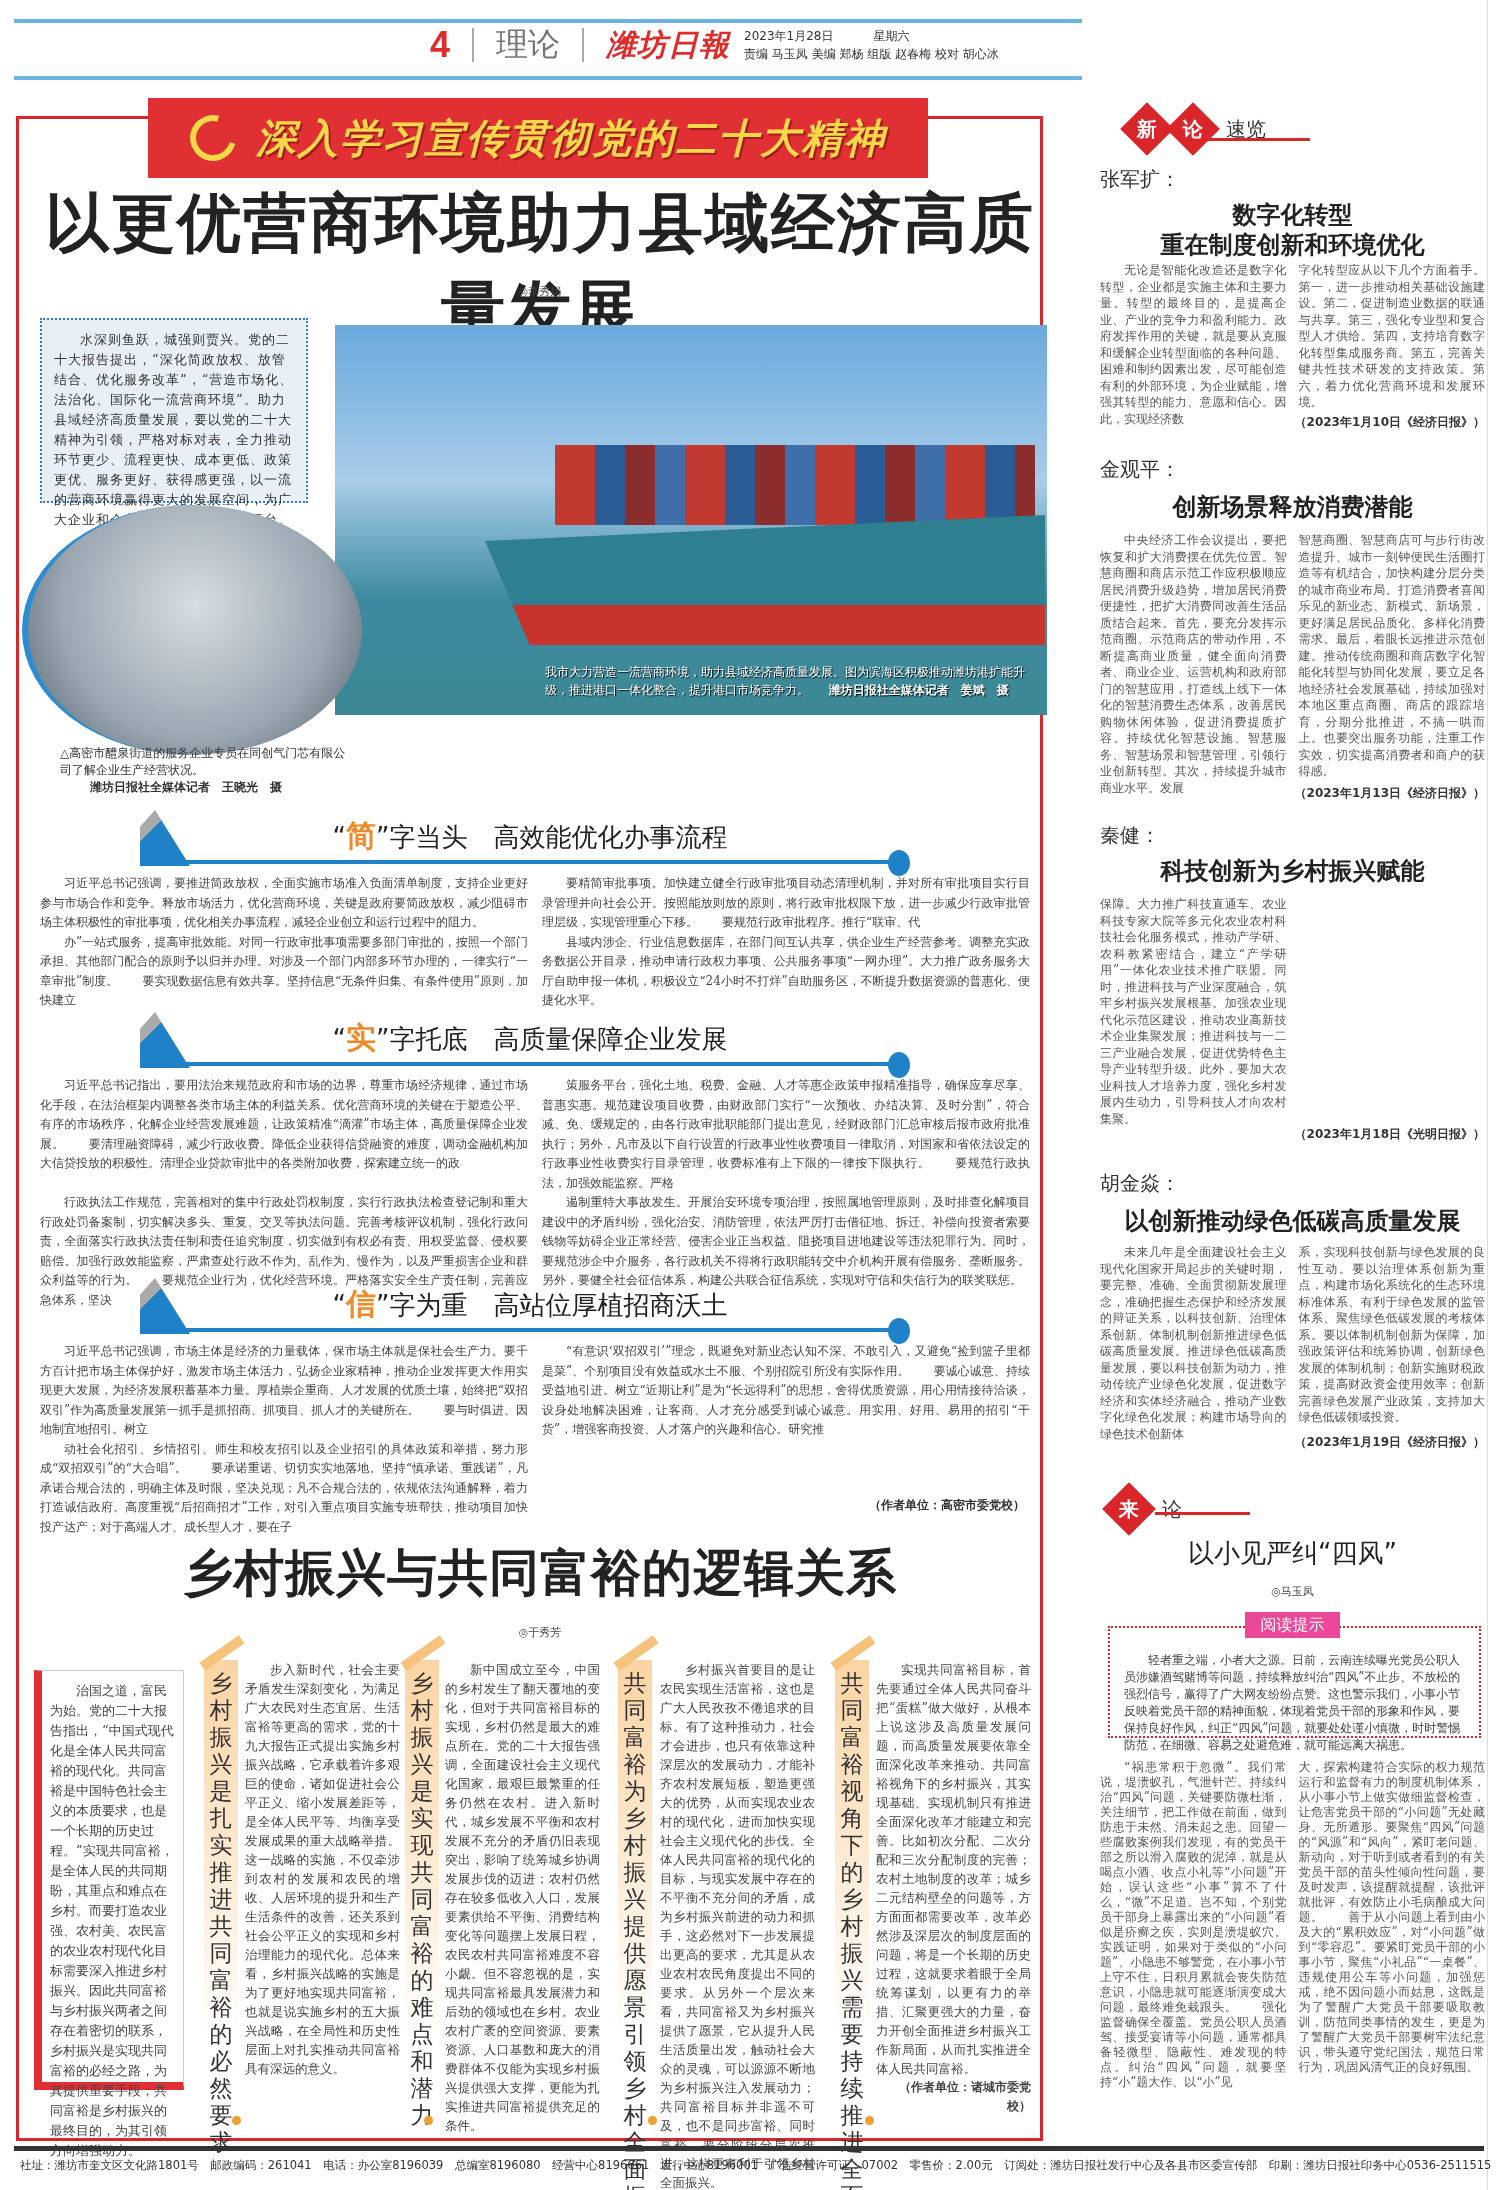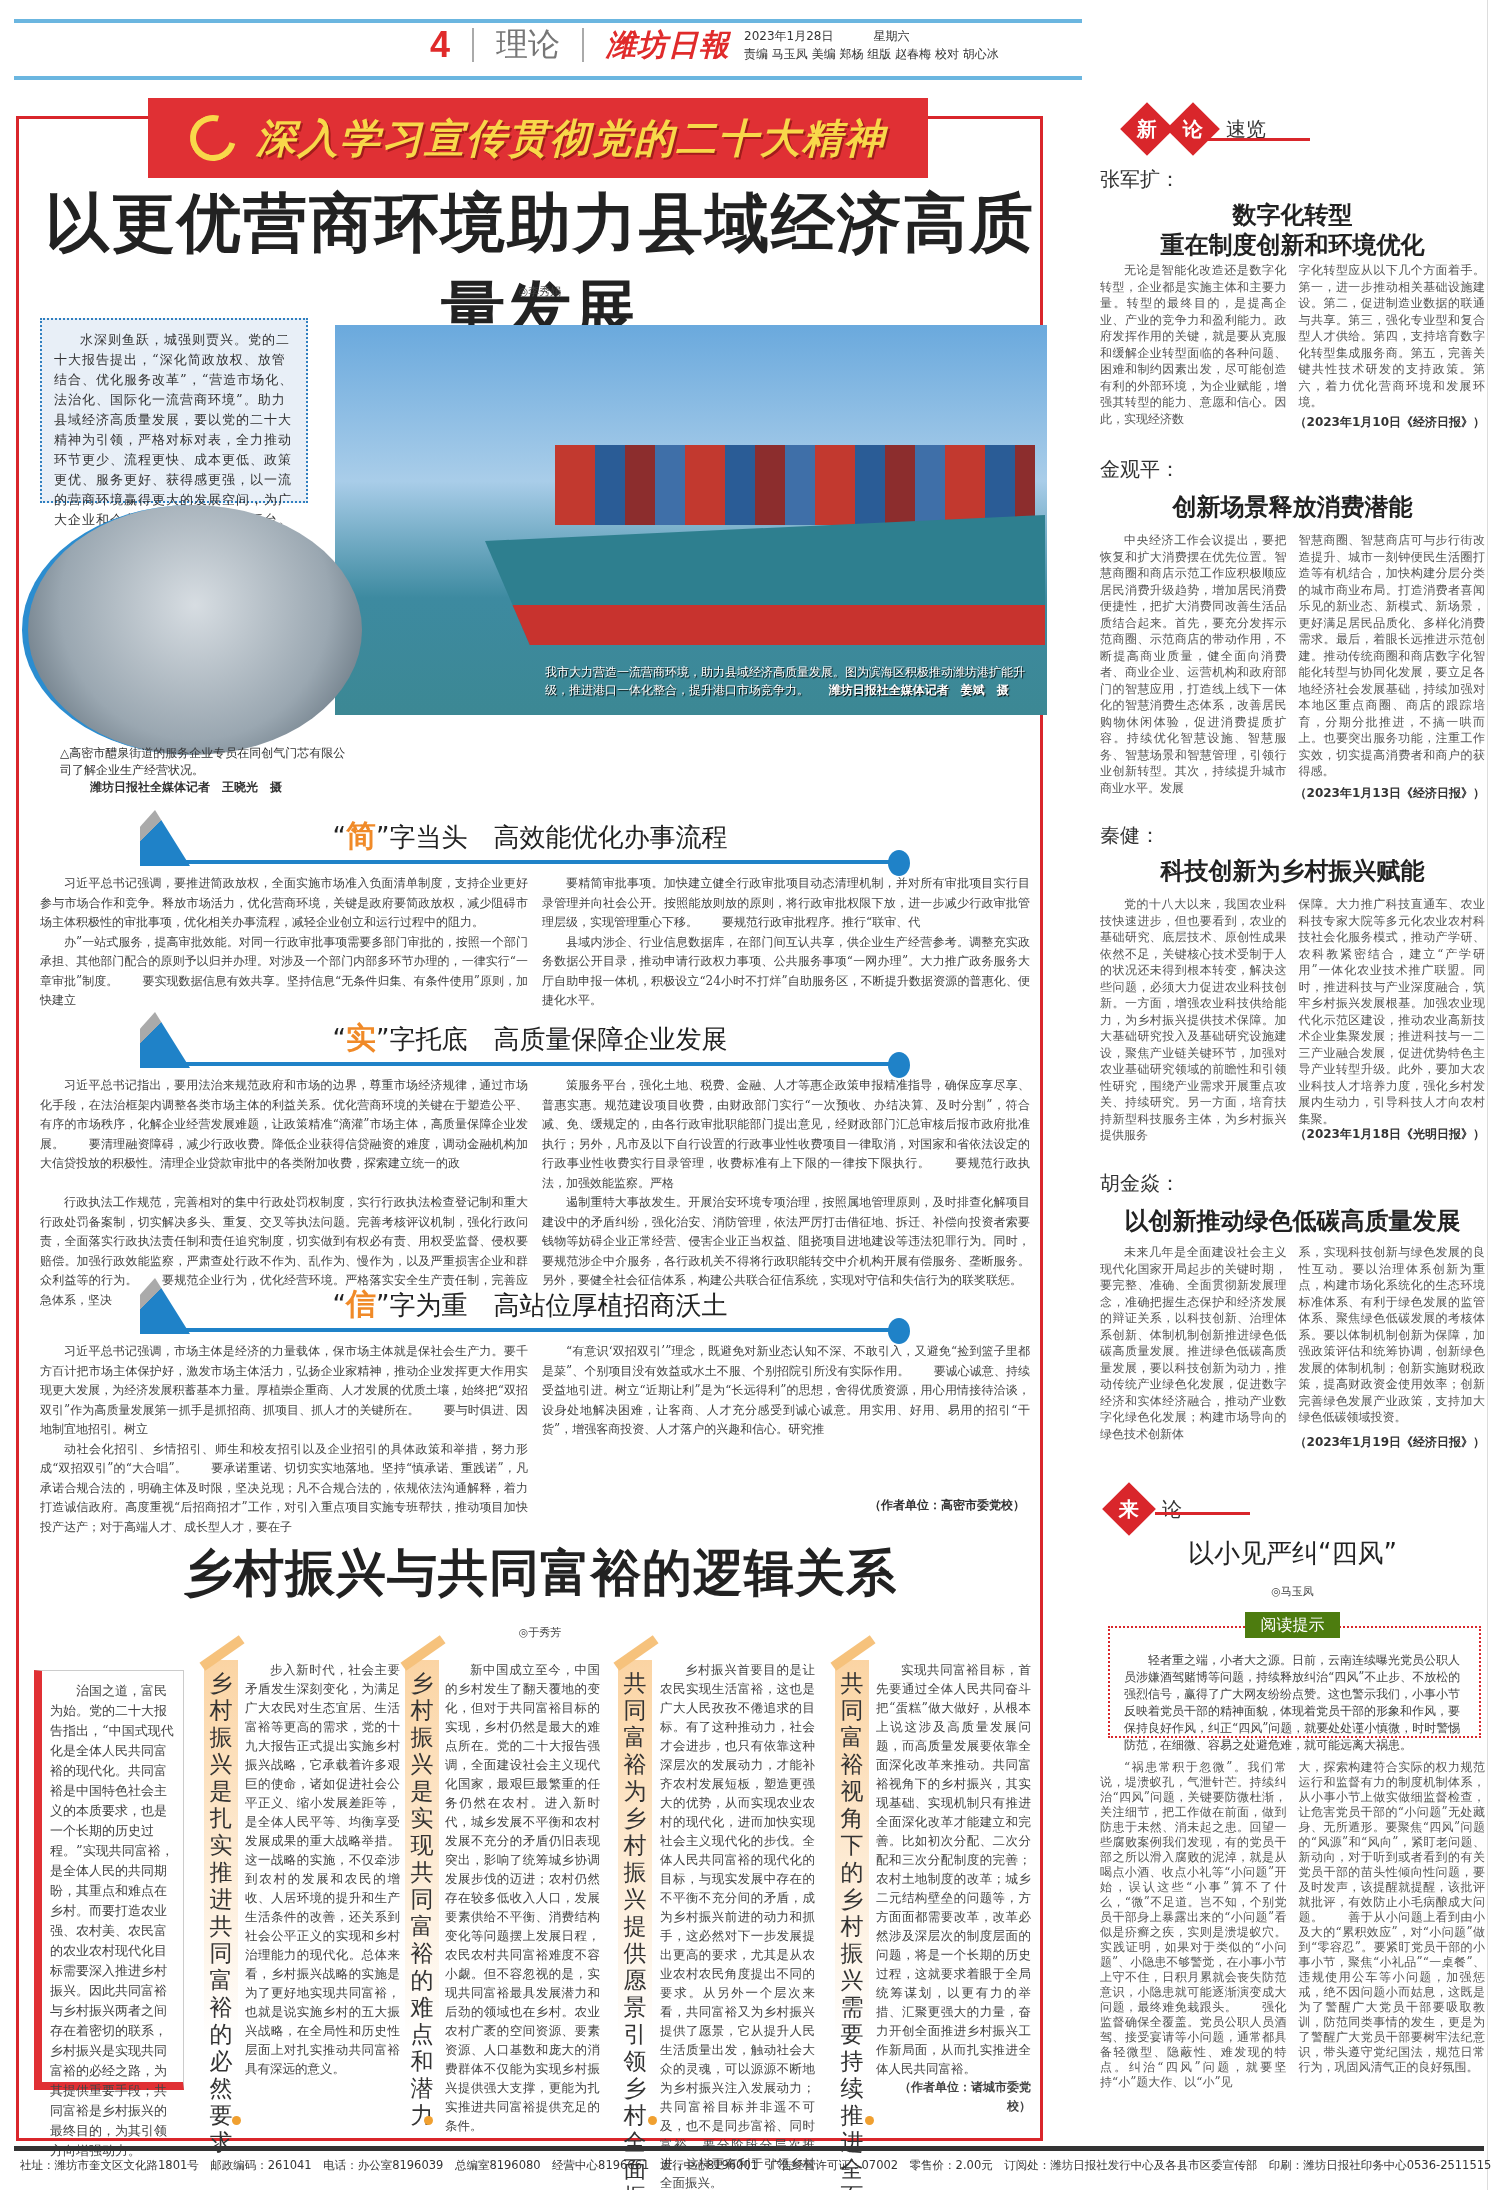--- a/index.html
+++ b/index.html
@@ -46,21 +46,21 @@
 .dia{width:38px;height:38px;background:#d9262b;transform:rotate(45deg);display:flex;align-items:center;justify-content:center;margin-right:8px}
 .dia span{transform:rotate(-45deg);color:#fff;font-size:20px;font-weight:bold}
 .xl-head .lbl{font-family:"DejaVu Serif",serif;font-size:20px;color:#333;margin-left:6px}
 .xl-line{position:absolute;height:3px;background:#d9262b}
 .au{position:absolute;left:1100px;font-size:20px;color:#333}
 .st{position:absolute;left:1100px;width:385px;text-align:center;font-size:24px;color:#222;font-weight:bold;line-height:30px}
 .sc{position:absolute;left:1100px;width:385px;display:grid;grid-template-columns:1fr 1fr;column-gap:12px;font-family:"DejaVu Serif",serif;font-size:12px;line-height:16.5px;color:#555;text-align:justify}
 .sc p{text-indent:2em}
 .src{position:absolute;left:1100px;width:385px;text-align:right;font-size:12px;font-weight:bold;color:#333}
 .tip{position:absolute;left:1108px;top:1626px;width:373px;height:112px;border:2px dotted #d9262b;padding:24px 14px 6px;font-family:"DejaVu Serif",serif;font-size:12px;line-height:17px;color:#444;text-indent:2em}
-.tiplbl{position:absolute;left:1245px;top:1612px;width:95px;height:26px;background:#4d7c0f;color:#fff;font-size:16px;text-align:center;line-height:26px}
+.tiplbl{position:absolute;left:1245px;top:1612px;width:95px;height:26px;background:#ec4899;color:#fff;font-size:16px;text-align:center;line-height:26px}
 .foot-bar{position:absolute;left:14px;top:2146px;width:1470px;height:5px;background:#333}
 .foot{position:absolute;left:20px;top:2158px;width:1470px;font-size:11.5px;color:#333;white-space:nowrap;letter-spacing:0}
 .vline{position:absolute;left:1487px;top:0;width:1px;height:2190px;background:#ddd}
 </style>
 </head>
 <body>
 
 <div class="vline"></div>
 <div class="hline" style="top:19px"></div>
 <div class="masthead">
@@ -197,21 +197,20 @@
 <div class="st" style="top:492px">创新场景释放消费潜能</div>
 <div class="sc" style="top:532px">
     <p>中央经济工作会议提出，要把恢复和扩大消费摆在优先位置。智慧商圈和商店示范工作应积极顺应居民消费升级趋势，增加居民消费便捷性，把扩大消费同改善生活品质结合起来。首先，要充分发挥示范商圈、示范商店的带动作用，不断提高商业质量，健全面向消费者、商业企业、运营机构和政府部门的智慧应用，打造线上线下一体化的智慧消费生态体系，改善居民购物休闲体验，促进消费提质扩容。持续优化智慧设施、智慧服务、智慧场景和智慧管理，引领行业创新转型。其次，持续提升城市商业水平。发展</p>
     <p style="text-indent:0">智慧商圈、智慧商店可与步行街改造提升、城市一刻钟便民生活圈打造等有机结合，加快构建分层分类的城市商业布局。打造消费者喜闻乐见的新业态、新模式、新场景，更好满足居民品质化、多样化消费需求。最后，着眼长远推进示范创建。推动传统商圈和商店数字化智能化转型与协同化发展，要立足各地经济社会发展基础，持续加强对本地区重点商圈、商店的跟踪培育，分期分批推进，不搞一哄而上。也要突出服务功能，注重工作实效，切实提高消费者和商户的获得感。</p>
   </div>
 <div class="src" style="top:785px">（2023年1月13日《经济日报》）</div>
 
 <div class="au" style="top:822px">秦健：</div>
 <div class="st" style="top:856px">科技创新为乡村振兴赋能</div>
 <div class="sc" style="top:896px">
-    <p>党的十八大以来，我国农业科技快速进步，但也要看到，农业的基础研究、底层技术、原创性成果依然不足，关键核心技术受制于人的状况还未得到根本转变，解决这些问题，必须大力促进农业科技创新。一方面，增强农业科技供给能力，为乡村振兴提供技术保障。加大基础研究投入及基础研究设施建设，聚焦产业链关键环节，加强对农业基础研究领域的前瞻性和引领性研究，围绕产业需求开展重点攻关、持续研究。另一方面，培育扶持新型科技服务主体，为乡村振兴提供服务</p>
     <p style="text-indent:0">保障。大力推广科技直通车、农业科技专家大院等多元化农业农村科技社会化服务模式，推动产学研、农科教紧密结合，建立“产学研用”一体化农业技术推广联盟。同时，推进科技与产业深度融合，筑牢乡村振兴发展根基。加强农业现代化示范区建设，推动农业高新技术企业集聚发展；推进科技与一二三产业融合发展，促进优势特色主导产业转型升级。此外，要加大农业科技人才培养力度，强化乡村发展内生动力，引导科技人才向农村集聚。</p>
   </div>
 <div class="src" style="top:1126px">（2023年1月18日《光明日报》）</div>
 
 <div class="au" style="top:1170px">胡金焱：</div>
 <div class="st" style="top:1206px">以创新推动绿色低碳高质量发展</div>
 <div class="sc" style="top:1244px">
     <p>未来几年是全面建设社会主义现代化国家开局起步的关键时期，要完整、准确、全面贯彻新发展理念，准确把握生态保护和经济发展的辩证关系，以科技创新、治理体系创新、体制机制创新推进绿色低碳高质量发展。推进绿色低碳高质量发展，要以科技创新为动力，推动传统产业绿色化发展，促进数字经济和实体经济融合，推动产业数字化绿色化发展；构建市场导向的绿色技术创新体</p>
     <p style="text-indent:0">系，实现科技创新与绿色发展的良性互动。要以治理体系创新为重点，构建市场化系统化的生态环境标准体系、有利于绿色发展的监管体系、聚焦绿色低碳发展的考核体系。要以体制机制创新为保障，加强政策评估和统筹协调，创新绿色发展的体制机制；创新实施财税政策，提高财政资金使用效率；创新完善绿色发展产业政策，支持加大绿色低碳领域投资。</p>
   </div>

